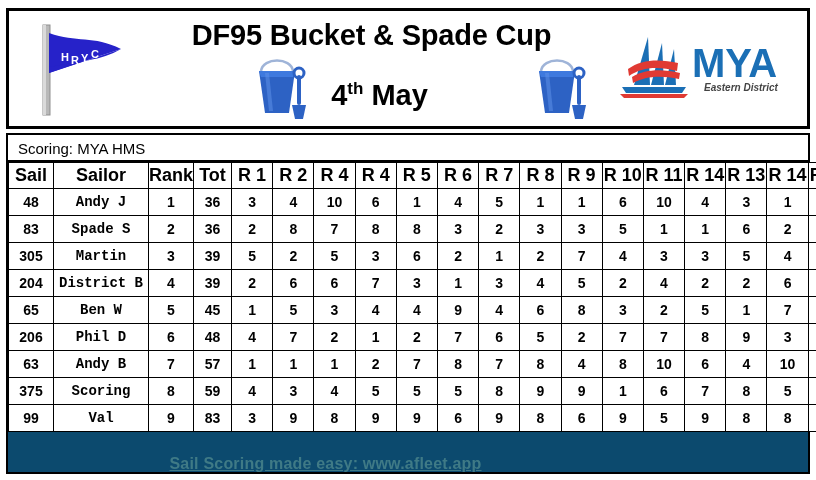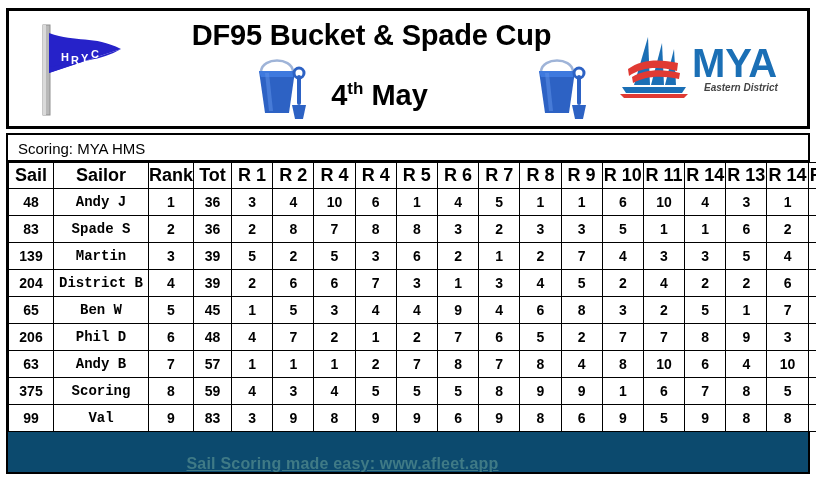--- a/index.html
+++ b/index.html
@@ -152,21 +152,21 @@
   th.sail   { text-align: center; padding-left: 2px; }
   th.sailor { text-align: left; padding-left: 6px; }
   td.rank   { background: #00A651; color: #000000; }
   td.tot    { background: #FFFF00; color: #000000; }
 
   .drop { color: #FF0000; }
 
   
   .footer {
     position: absolute;
-    left: 23px;
+    left: 6px;
     bottom: 2px;
     width: 639px;
     height: 28px;
     display: flex;
     align-items: center;
     justify-content: center;
     box-sizing: border-box;
   }
   .footer a {
     font-size: 16px;
@@ -335,21 +335,21 @@
             <td>3</td>
             <td>3</td>
             <td>5</td>
             <td>1</td>
             <td>1</td>
             <td>6</td>
             <td>2</td>
             <td>1</td>
           </tr>
           <tr>
-            <td class="sail">139</td>
+            <td class="sail">305</td>
             <td class="sailor">Martin</td>
             <td class="rank">3</td>
             <td class="tot">39</td>
             <td>5</td>
             <td>2</td>
             <td>5</td>
             <td>3</td>
             <td class="drop">6</td>
             <td>2</td>
             <td>1</td>

